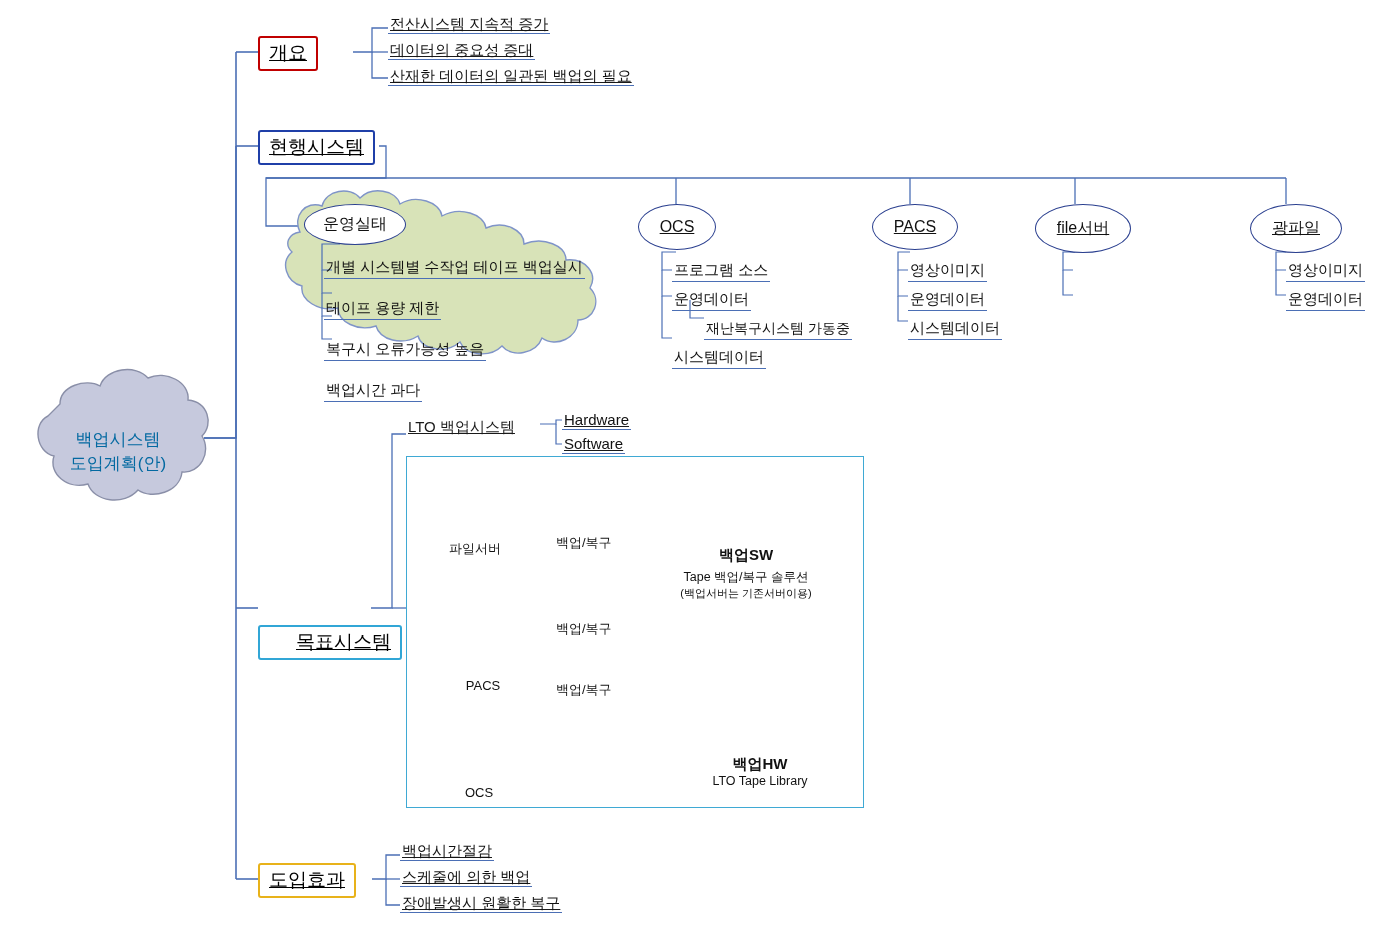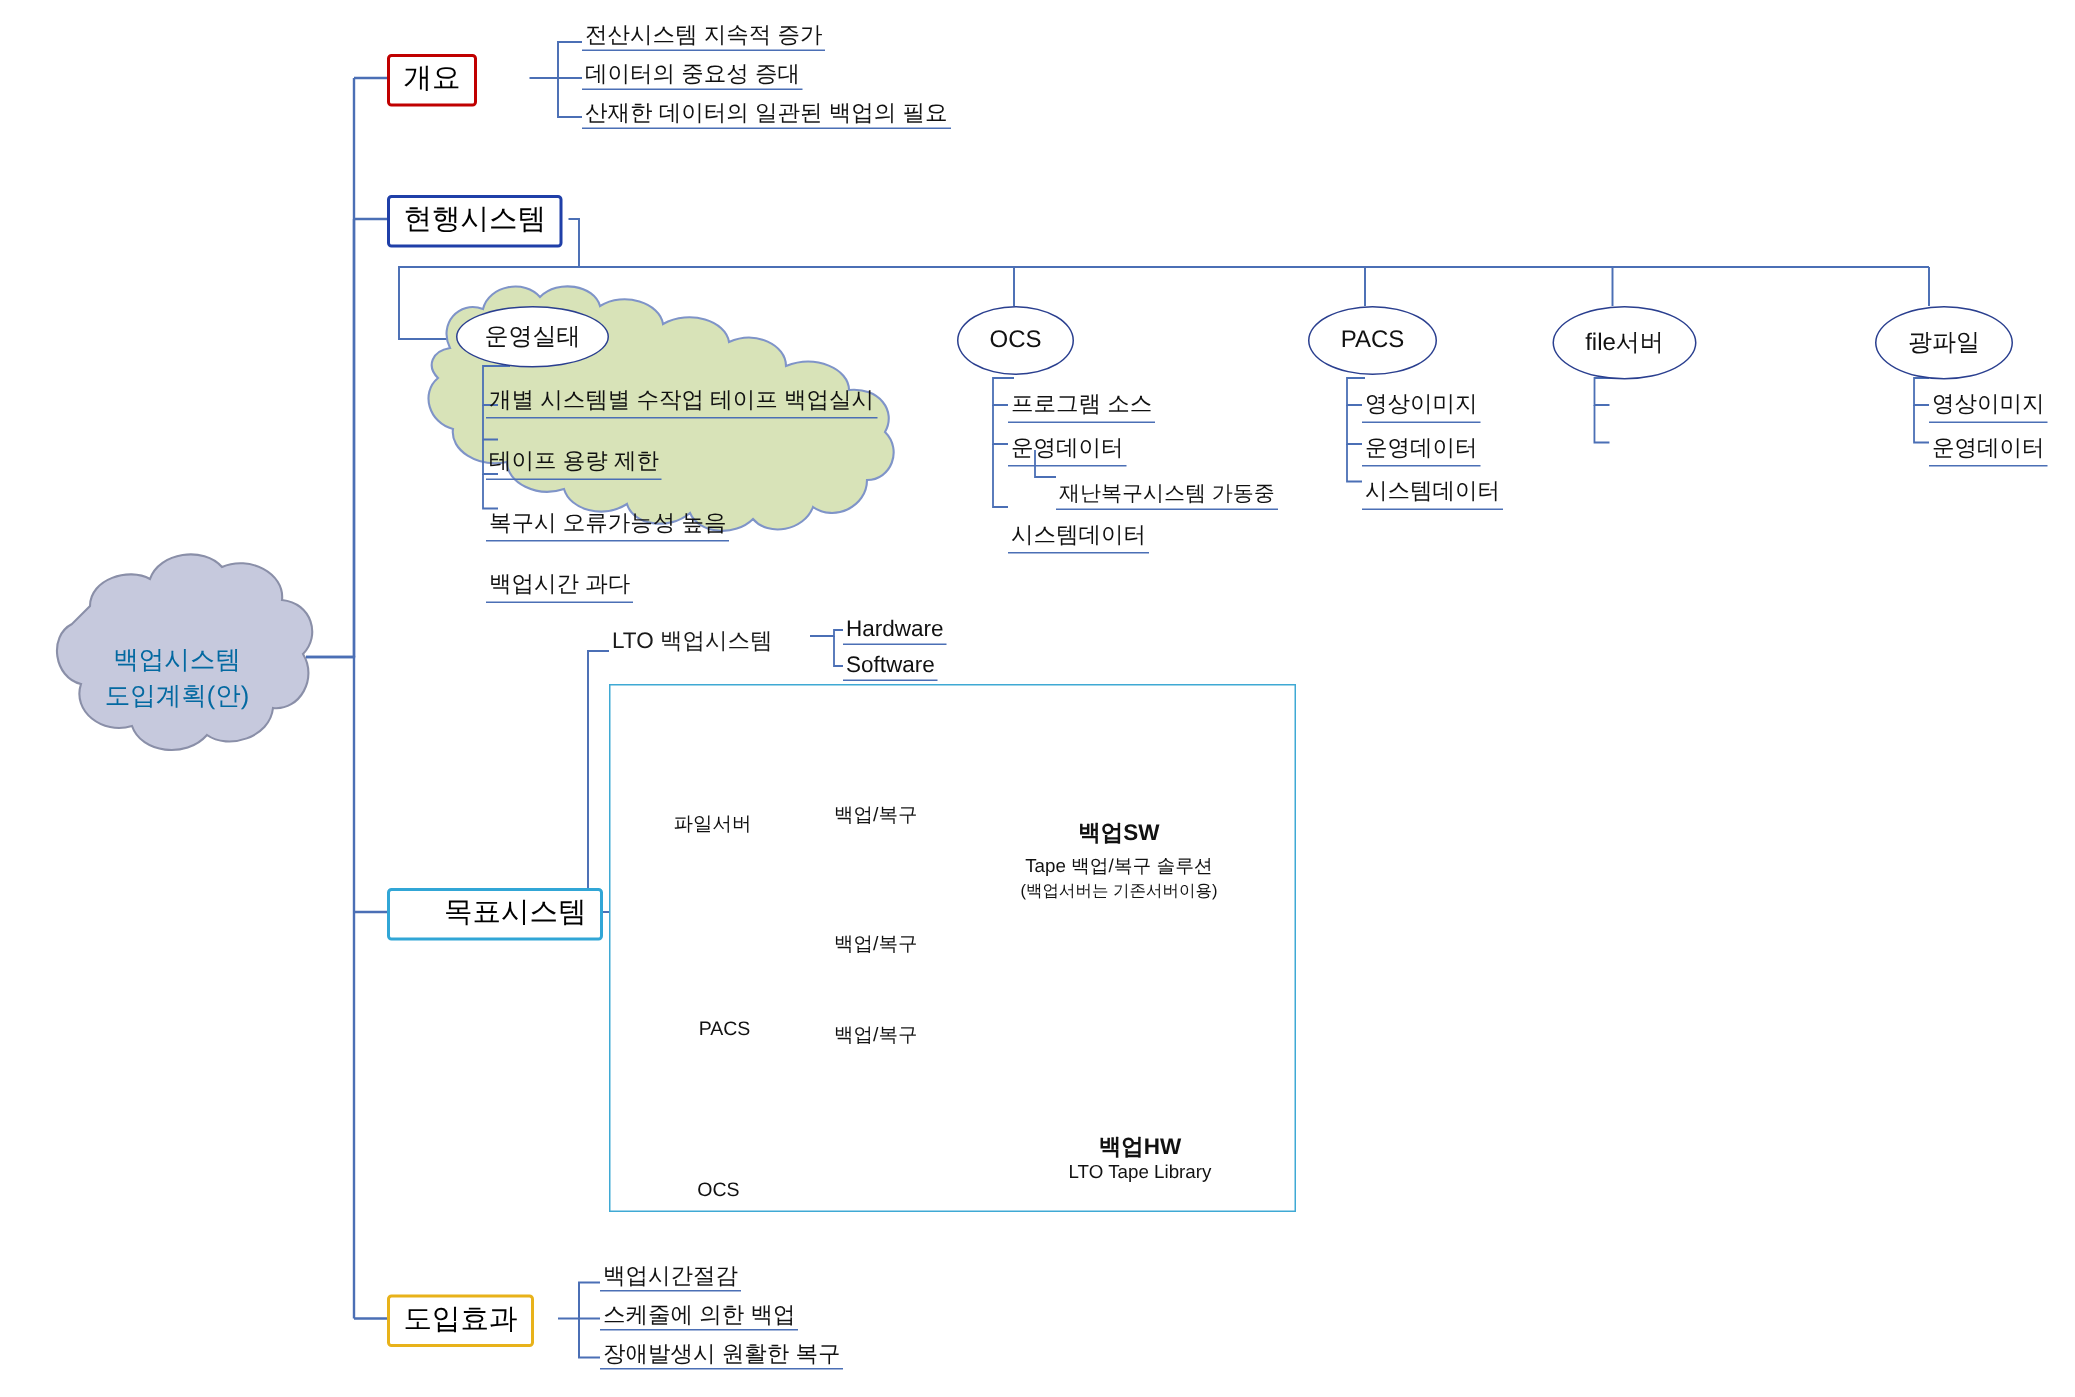--- a/index.html
+++ b/index.html
@@ -20,20 +20,21 @@
   #wires {
     position: absolute;
     left: 0; top: 0;
     width: 1383px;
     height: 931px;
     pointer-events: none;
   }
   .node {
     position: absolute;
     white-space: nowrap;
+    text-decoration: underline;
   }
   
   .cloud-root {
     left: 18px;
     top: 392px;
     width: 200px;
     height: 120px;
   }
   .cloud-root .label {
     position: absolute;
@@ -380,21 +381,21 @@
   </div>
 
   <div class="node ellipse" style="left:1250px; top:204px; width:58px;">
     <span>광파일</span>
   </div>
   <div class="node list-block" style="left:1286px; top:260px;">
     <div><span class="leaf">영상이미지</span></div>
     <div><span class="leaf">운영데이터</span></div>
   </div>
 
-  <div class="node topic cyan" style="left:258px; top:592px;padding-left:36px;">
+  <div class="node topic cyan" style="left:258px; top:625px;padding-left:36px;">
     <span>목표시스템</span>
   </div>
   <div class="node" style="left:408px; top:418px; font-size:15px;">
     <span>LTO 백업시스템</span>
   </div>
   <div class="node" style="left:562px; top:410px;">
     <span class="leaf">Hardware</span>
   </div>
   <div class="node" style="left:562px; top:434px;">
     <span class="leaf">Software</span>

